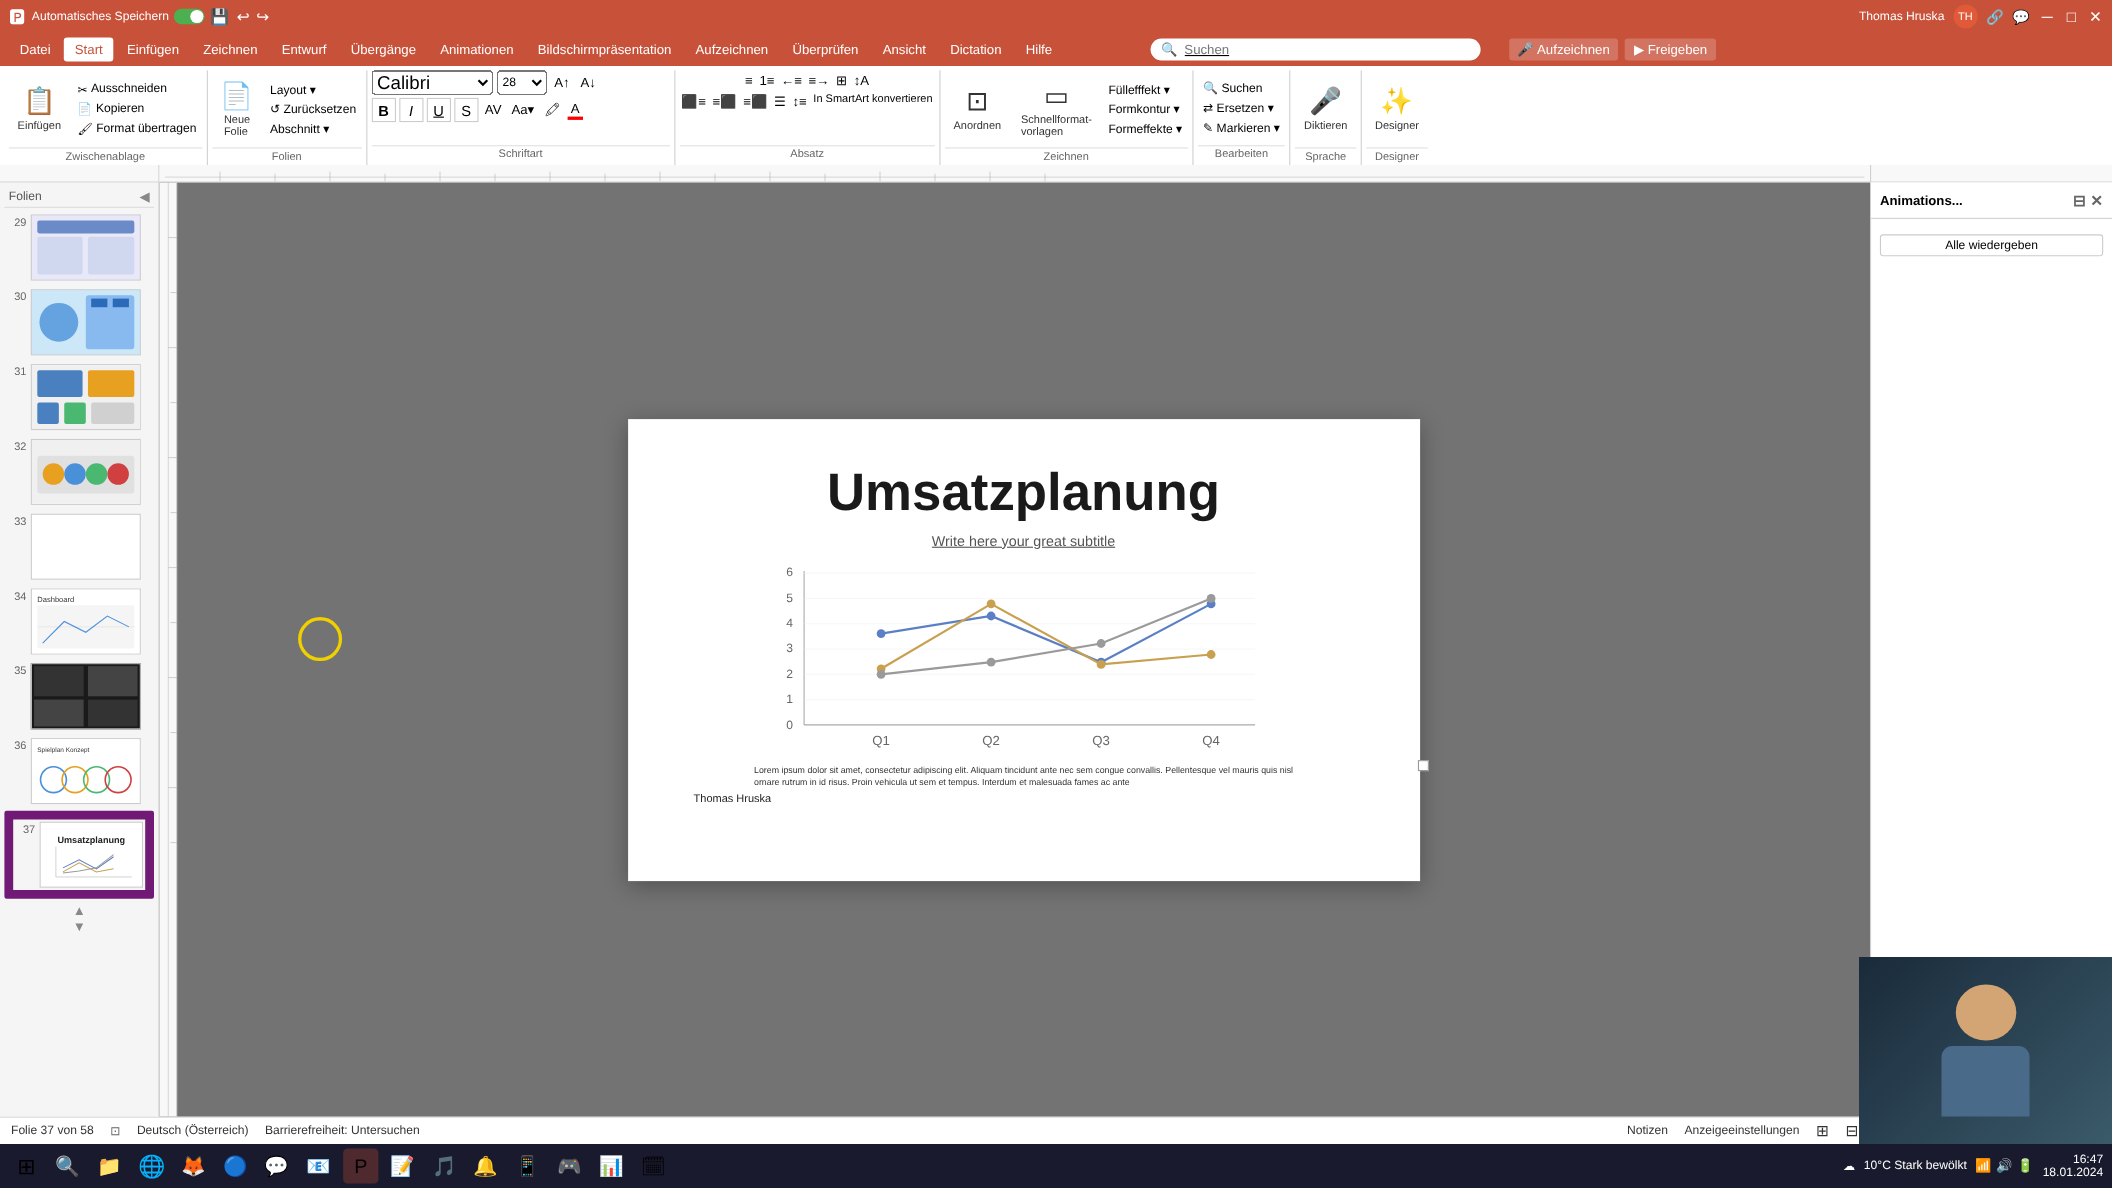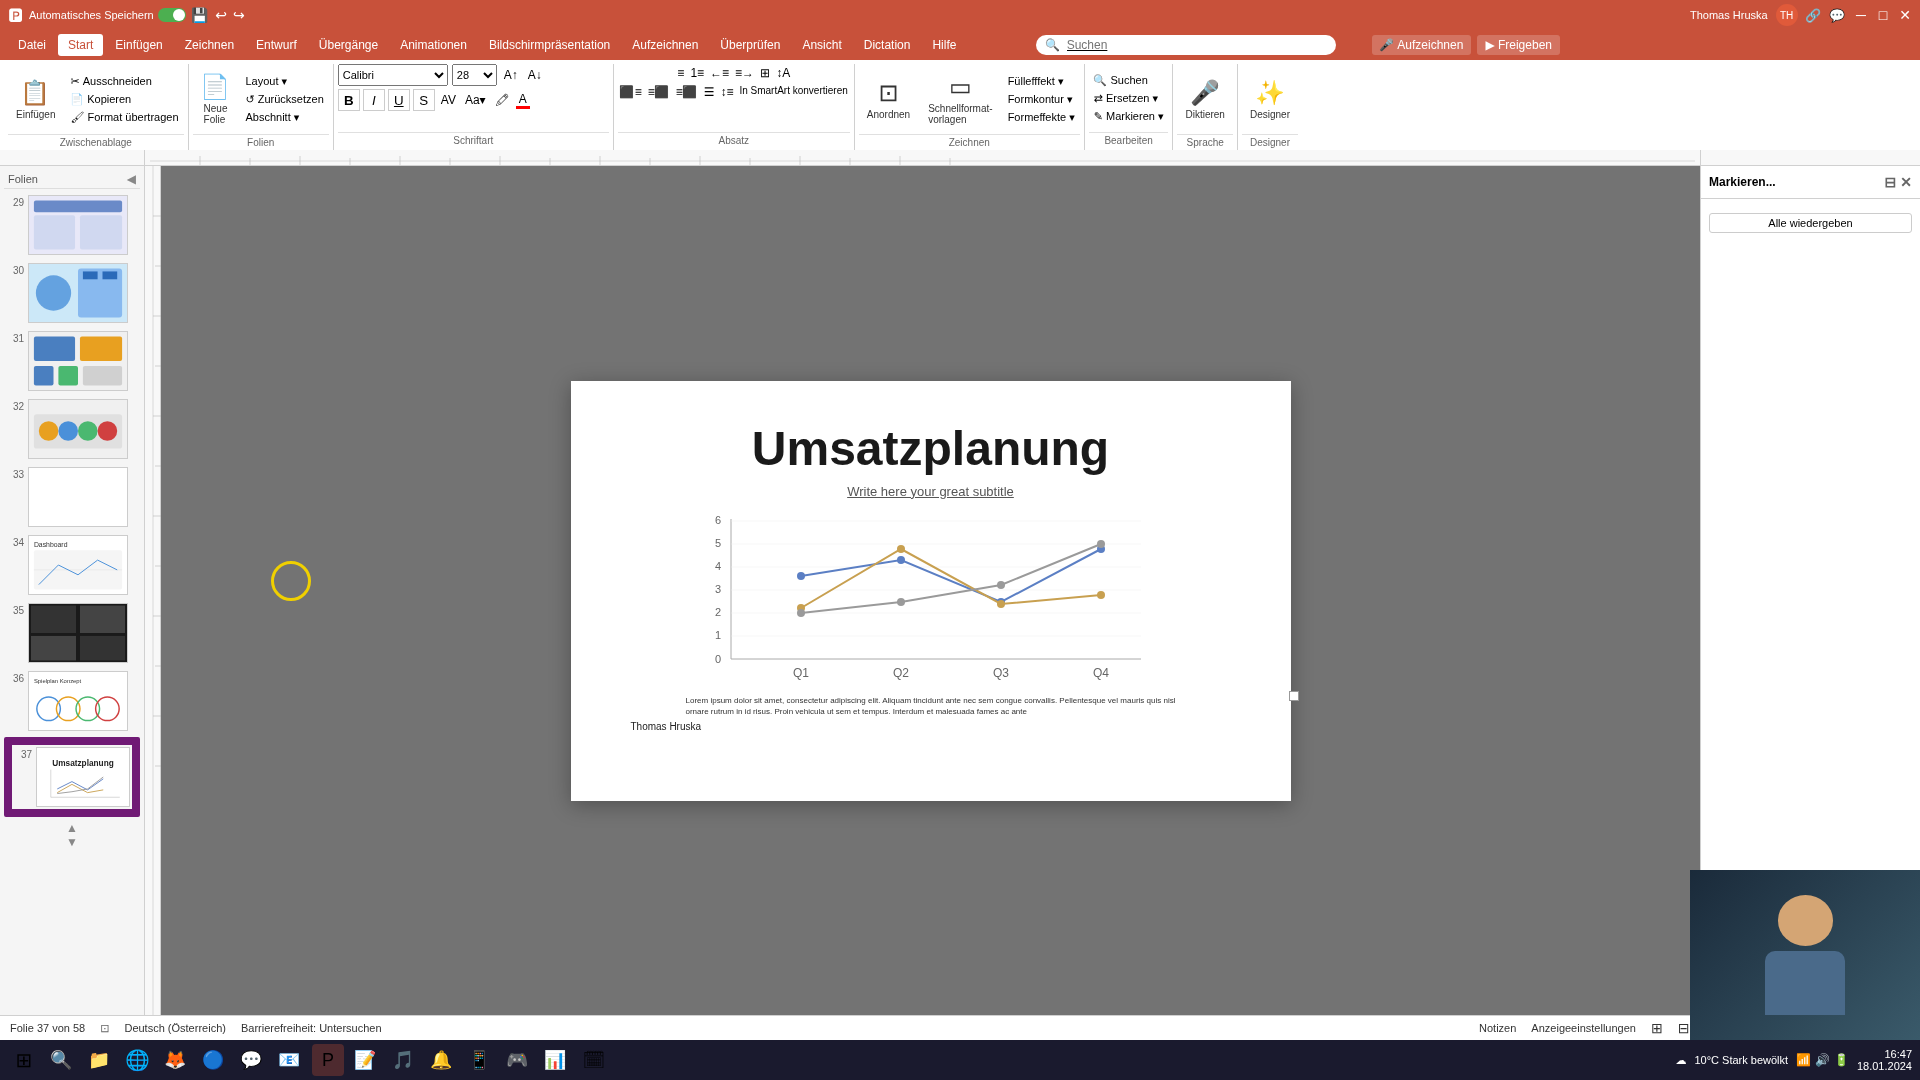--- a/index.html
+++ b/index.html
@@ -389,21 +389,21 @@
     <span style="font-size:11px;">Thomas Hruska</span>
     <span style="width:22px;height:22px;background:#e05a3a;border-radius:50%;display:flex;align-items:center;justify-content:center;font-size:10px;color:white;">TH</span>
     <span style="font-size:13px;">🔗</span>
     <span style="font-size:13px;">💬</span>
     <span class="win-btn">─</span>
     <span class="win-btn">□</span>
     <span class="win-btn">✕</span>
   </div>
 </div>
 
-<div style="background:#c8513a; height:30px; display:flex; align-items:center; padding:0 350px 0 0; justify-content:flex-end; gap:26px;">
+<div style="background:#c8513a; height:30px; display:flex; align-items:center; padding:0 350px 0 0; justify-content:flex-end; gap:16px;">
 
   <div id="menubar" style="background:#c8513a; display:flex; align-items:center; flex:1; padding:0 8px; gap:2px; height:30px;">
     <div class="menu-item">Datei</div>
     <div class="menu-item active">Start</div>
     <div class="menu-item">Einfügen</div>
     <div class="menu-item">Zeichnen</div>
     <div class="menu-item">Entwurf</div>
     <div class="menu-item">Übergänge</div>
     <div class="menu-item">Animationen</div>
     <div class="menu-item">Bildschirmpräsentation</div>
@@ -454,21 +454,21 @@
           <div class="small-btn">↺ Zurücksetzen</div>
           <div class="small-btn">Abschnitt ▾</div>
         </div>
       </div>
       <div class="group-label">Folien</div>
     </div>
 
     <div class="ribbon-group-wrap" style="min-width:280px;">
       <div class="ribbon-group-content" style="flex-direction:column; align-items:flex-start; gap:1px;">
         <div style="display:flex; align-items:center; gap:4px; margin-bottom:2px;">
-          <select style="font-size:11px; width:110px; height:22px;"><option>Calibri</option></select>
+          <select style="font-size:17px; width:110px; height:22px;"><option>Calibri</option></select>
           <select style="font-size:11px; width:45px; height:22px;"><option>28</option></select>
           <span style="cursor:pointer; font-size:12px; padding:1px 3px;">A↑</span>
           <span style="cursor:pointer; font-size:12px; padding:1px 3px;">A↓</span>
         </div>
         <div style="display:flex; align-items:center; gap:3px;">
           <button style="font-weight:bold; min-width:22px; height:22px; border:1px solid #ccc; cursor:pointer; background:white;">B</button>
           <button style="font-style:italic; min-width:22px; height:22px; border:1px solid #ccc; cursor:pointer; background:white;">I</button>
           <button style="text-decoration:underline; min-width:22px; height:22px; border:1px solid #ccc; cursor:pointer; background:white;">U</button>
           <button style="min-width:22px; height:22px; border:1px solid #ccc; cursor:pointer; background:white;">S</button>
           <span style="cursor:pointer; padding:0 3px;">AV</span>
@@ -791,21 +791,21 @@
       <div class="slide-lorem">Lorem ipsum dolor sit amet, consectetur adipiscing elit. Aliquam tincidunt ante nec sem congue convallis. Pellentesque vel mauris quis nisl ornare rutrum in id risus. Proin vehicula ut sem et tempus. Interdum et malesuada fames ac ante</div>
 
       <div class="slide-author">Thomas Hruska</div>
 
       <div style="position:absolute; right:-8px; bottom:100px; width:10px; height:10px; border:1px solid #999; background:white;"></div>
     </div>
   </div>
 
   <div id="right-panel">
     <div id="animations-header">
-      <span>Markieren...</span>
+      <span>Animations...</span>
       <div style="display:flex; gap:4px;">
         <span style="cursor:pointer; font-size:14px; color:#666;">⊟</span>
         <span style="cursor:pointer; font-size:14px; color:#666;">✕</span>
       </div>
     </div>
     <div style="padding:8px;">
       <button class="anim-btn">Alle wiedergeben</button>
     </div>
   </div>
 </div>

